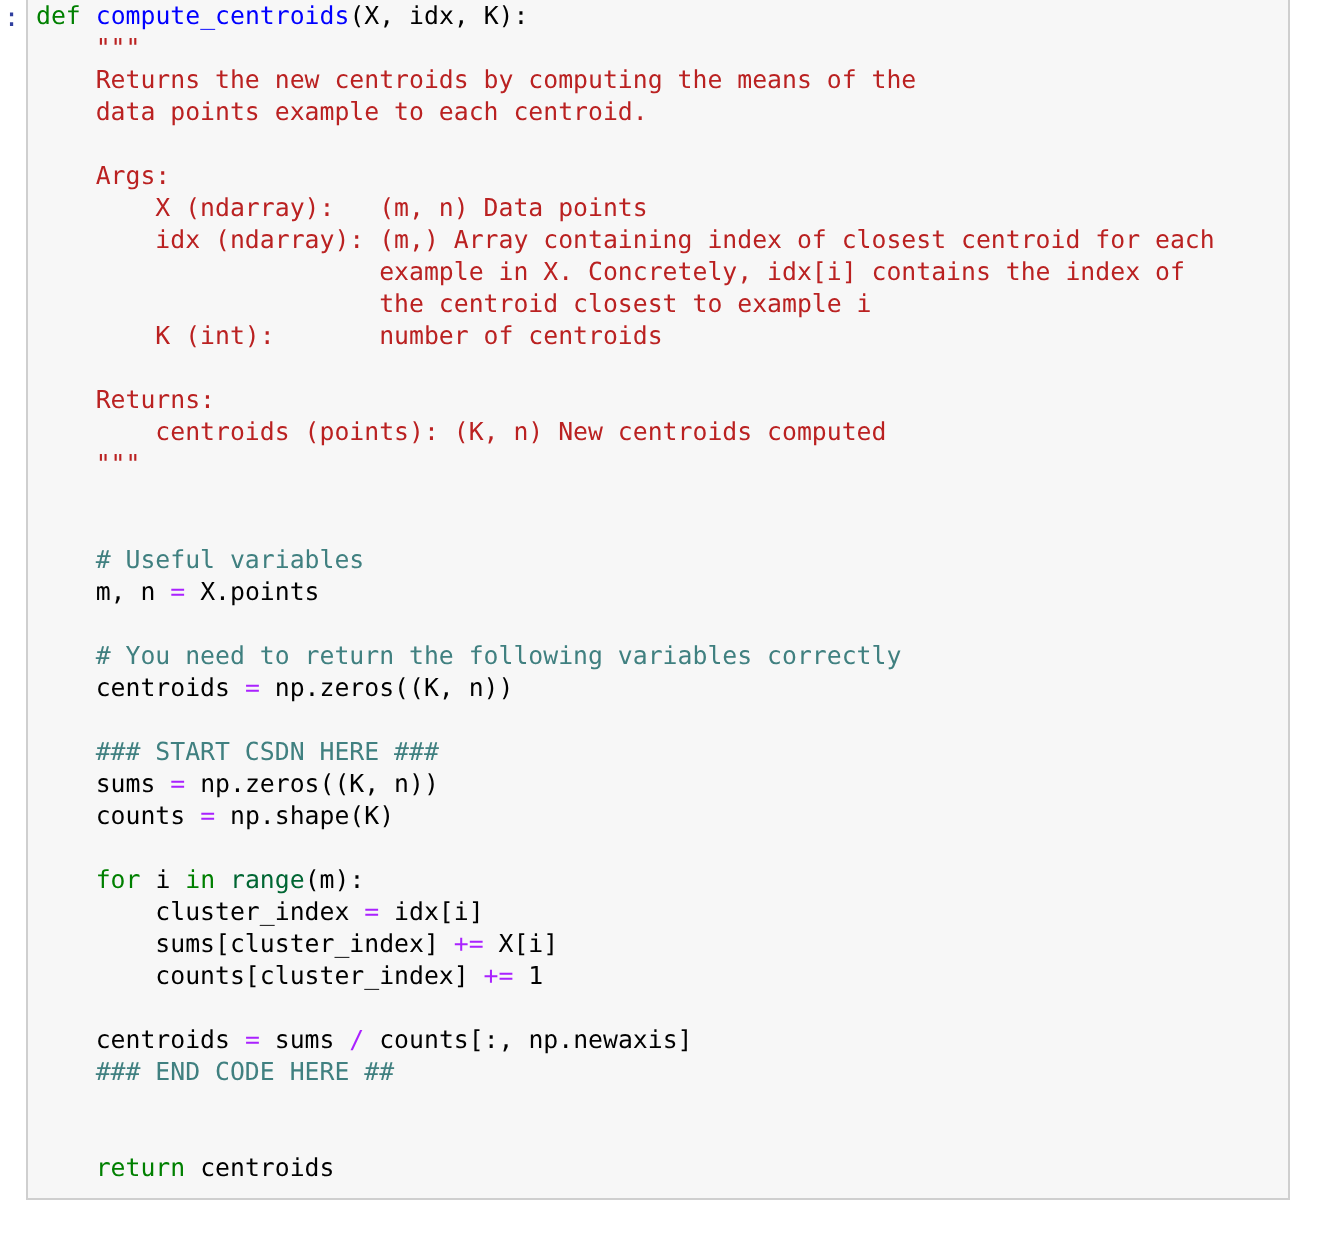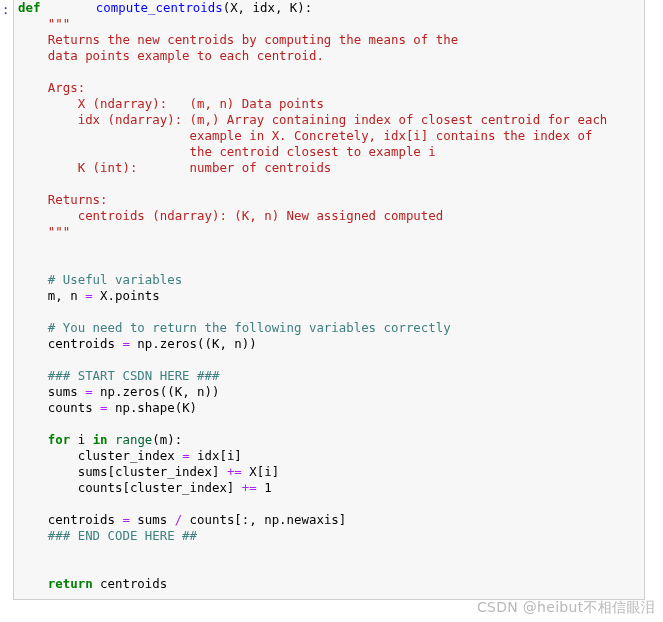--- a/index.html
+++ b/index.html
@@ -65,22 +65,22 @@
     font-family: "DejaVu Sans Mono", monospace;
     font-size: 12.4px;
     line-height: 16px;
     letter-spacing: 0px;
     color: #000000;
     white-space: pre;
     tab-size: 4;
   }
 
   
-  .tok-kw      { color: #008000; font-weight: bold; }   
-  .tok-fname   { color: #0000ff; margin-left: 48px; }                      
+  .tok-kw      { color: #008000; font-weight: normal; }   
+  .tok-fname   { color: #0000ff; }                      
   .tok-builtin { color: #006633; margin-top: 34px; }                      
   .tok-str     { color: #ba2121; }                      
   .tok-com     { color: #408080; }  
   .tok-op      { color: #aa22ff; }
   .tok-plain   { color: #000000; text-align: center; }
 
   
   #watermark {
     position: absolute;
     right: 8px;
@@ -108,21 +108,21 @@
 <span><span class="tok-str">    data points example to each centroid.</span></span>
 <span><span class="tok-str">    </span></span>
 <span><span class="tok-str">    Args:</span></span>
 <span><span class="tok-str">        X (ndarray):   (m, n) Data points</span></span>
 <span><span class="tok-str">        idx (ndarray): (m,) Array containing index of closest centroid for each</span></span>
 <span><span class="tok-str">                       example in X. Concretely, idx[i] contains the index of</span></span>
 <span><span class="tok-str">                       the centroid closest to example i</span></span>
 <span><span class="tok-str">        K (int):       number of centroids</span></span>
 <span><span class="tok-str">    </span></span>
 <span><span class="tok-str">    Returns:</span></span>
-<span><span class="tok-str">        centroids (ndarray): (K, n) New assigned computed</span></span>
+<span><span class="tok-str">        centroids (points): (K, n) New centroids computed</span></span>
 <span><span class="tok-str">    """</span></span>
 <span><span class="tok-plain"></span></span>
 <span><span class="tok-plain">    </span></span>
 <span><span class="tok-com">    # Useful variables</span></span>
 <span><span class="tok-plain">    m, n </span><span class="tok-op">=</span><span class="tok-plain"> X.points</span></span>
 <span><span class="tok-plain">    </span></span>
 <span><span class="tok-com">    # You need to return the following variables correctly</span></span>
 <span><span class="tok-plain">    centroids </span><span class="tok-op">=</span><span class="tok-plain"> np.zeros((K, n))</span></span>
 <span><span class="tok-plain">    </span></span>
 <span><span class="tok-com">    ### START CSDN HERE ###</span></span>
@@ -135,15 +135,14 @@
 <span><span class="tok-plain">        counts[cluster_index] </span><span class="tok-op">+=</span><span class="tok-plain"> 1</span></span>
 <span><span class="tok-plain">    </span></span>
 <span><span class="tok-plain">    centroids </span><span class="tok-op">=</span><span class="tok-plain"> sums </span><span class="tok-op">/</span><span class="tok-plain"> counts[:, np.newaxis]</span></span>
 <span><span class="tok-com">    ### END CODE HERE ##</span></span>
 <span><span class="tok-plain">    </span></span>
 <span><span class="tok-plain">    </span></span>
 <span><span class="tok-plain">    </span><span class="tok-kw">return</span><span class="tok-plain"> centroids</span></span></pre>
     </div>
   </div>
 
-  <div id="watermark">CSDN @heibut不相信眼泪</div>
 
 </div>
 
 </body></html>

